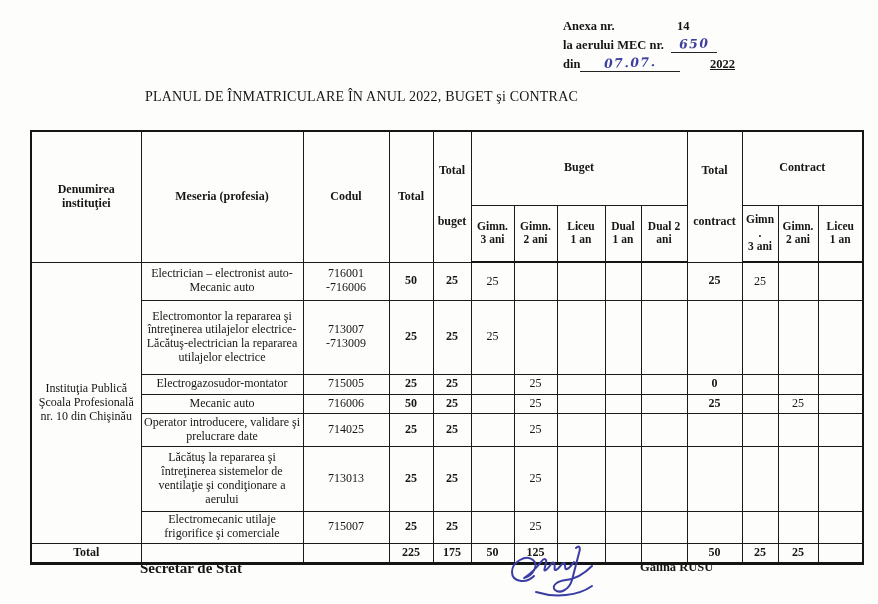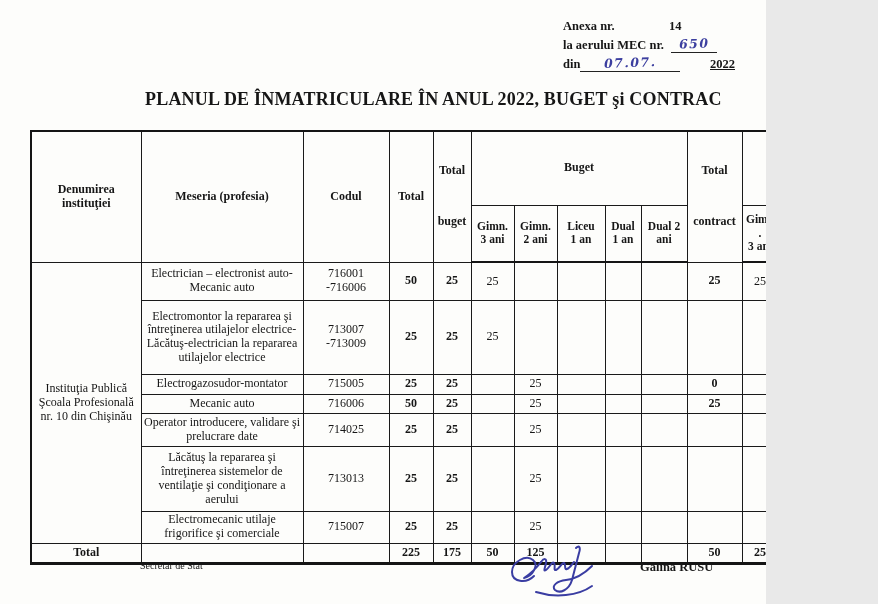--- a/index.html
+++ b/index.html
@@ -1,56 +1,56 @@
 <!DOCTYPE html>
 <html><head>
 <meta charset="utf-8">
 <style>
   html,body{margin:0;padding:0;}
   body{background:#e9e9e9;font-family:"Liberation Serif", serif;}
   .page{
-    position:relative;width:766px;height:604px;background:#fdfdfb;
+    position:relative;width:878px;height:604px;background:#fdfdfb;
     color:#161616;overflow:hidden;
   }
   
   .annex{position:absolute;left:563px;top:19px;width:230px;font-weight:bold;font-size:12.5px;}
   .annex-line{position:relative;height:19px;white-space:nowrap;}
-  .annex-val-14{position:absolute;left:106px;top:0;}
+  .annex-val-14{position:absolute;left:114px;top:0;}
   .annex-year{position:absolute;left:147px;top:0;text-decoration:underline;}
   .uline{display:inline-block;border-bottom:1.5px solid #222;text-align:center;vertical-align:bottom;}
   .uline.u650{position:absolute;left:108px;top:-2px;width:46px;height:16px;}
   .uline.u0707{position:absolute;left:17px;top:-2px;width:100px;height:16px;}
   .hand{
     font-style:italic;font-weight:bold;color:#3c3f9f;font-size:12.5px;
     letter-spacing:1.5px;display:inline-block;transform:rotate(-2deg);
     font-family:"DejaVu Serif", serif;
   }
   
-  .title{position:absolute;left:145px;top:89px;font-weight:bold;font-size:18px;letter-spacing:.2px;}
+  .title{position:absolute;left:145px;top:89px;font-weight:normal;font-size:14px;letter-spacing:.2px;}
   
   table.plan{
     position:absolute;left:30px;top:130px;width:832px;
     border-collapse:collapse;table-layout:fixed;
     border:2px solid #151515;border-bottom-width:3px;
   }
   table.plan th,table.plan td{
     border:1px solid #1a1a1a;padding:0 2px;font-size:12px;line-height:1.16;
     vertical-align:middle;text-align:center;overflow:hidden;
   }
   table.plan thead th{font-weight:bold;white-space:pre-line;}
   table.plan thead tr.h2 th{border-bottom:2px solid #151515;font-size:11.5px;}
   .vsplit{height:102px;display:flex;flex-direction:column;justify-content:space-around;align-items:center;font-weight:bold;}
   td.meseria{text-align:left;padding-left:4px;white-space:pre-line;}
   td.codul{white-space:pre-line;margin-left:34px;}
   td.b{font-weight:bold;}
   td.inst{white-space:pre-line;font-size:12px;margin-top:46px;}
   td.total-label{text-align:left;font-weight:bold;padding-left:3px;font-size:12.5px;}
   tr.totalr td{font-weight:bold;}
   
-  .foot-left{position:absolute;left:140px;top:560px;font-weight:normal;font-size:10px;}
+  .foot-left{position:absolute;left:140px;top:560px;font-weight:bold;font-size:15px;}
   .foot-right{position:absolute;left:640px;top:560px;font-weight:bold;font-size:12.5px;}
   .signature{position:absolute;left:500px;top:540px;}
   .signature path{stroke:#3a3da2;stroke-width:2;fill:none;stroke-linecap:round;stroke-linejoin:round;}
 </style>
 </head>
 <body>
 
 <div class="page">
 
   <div class="annex">

